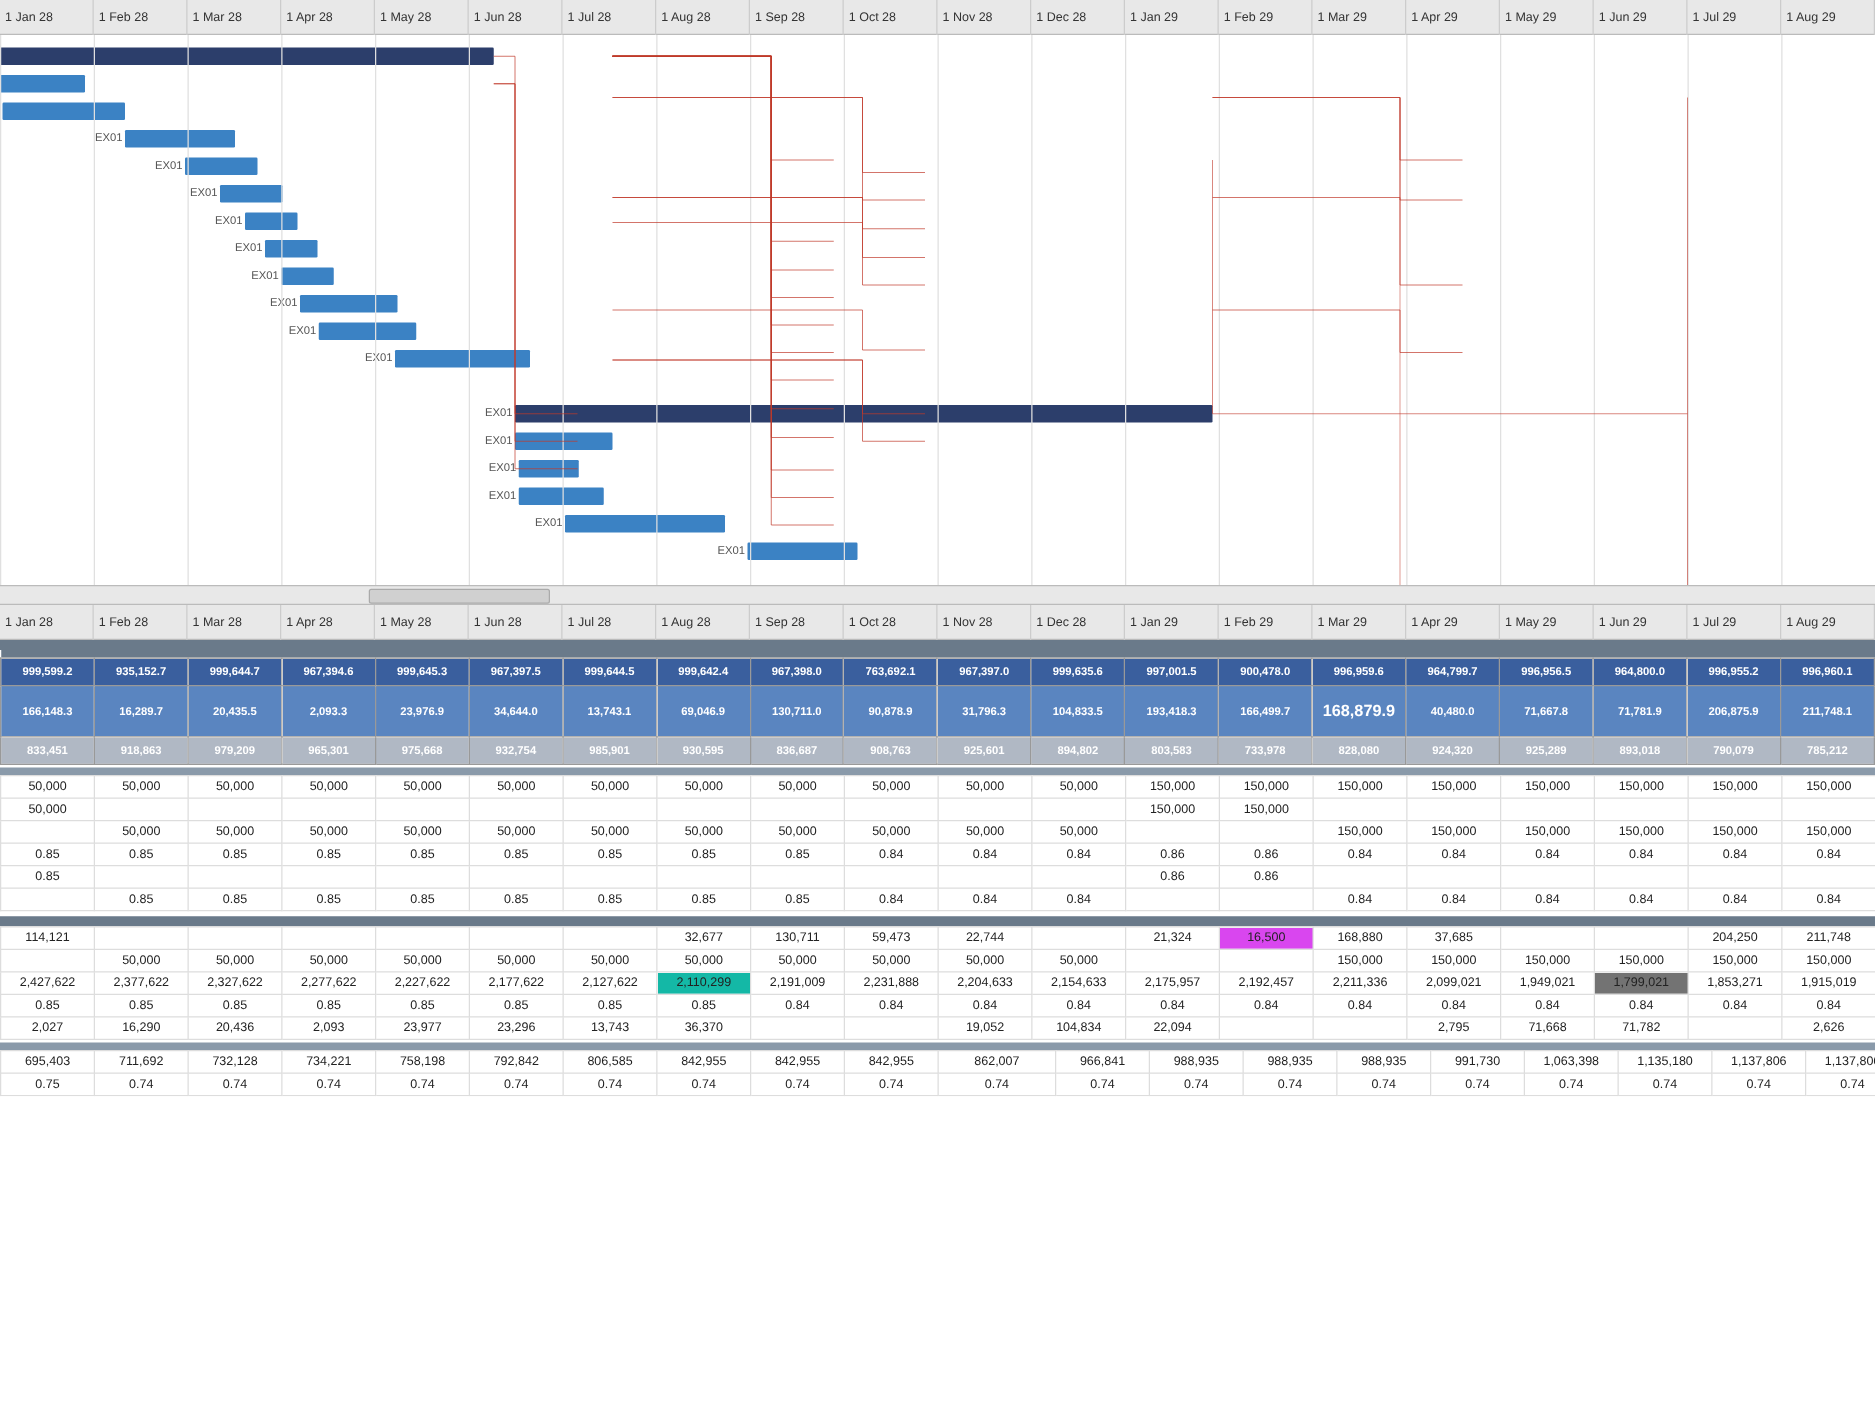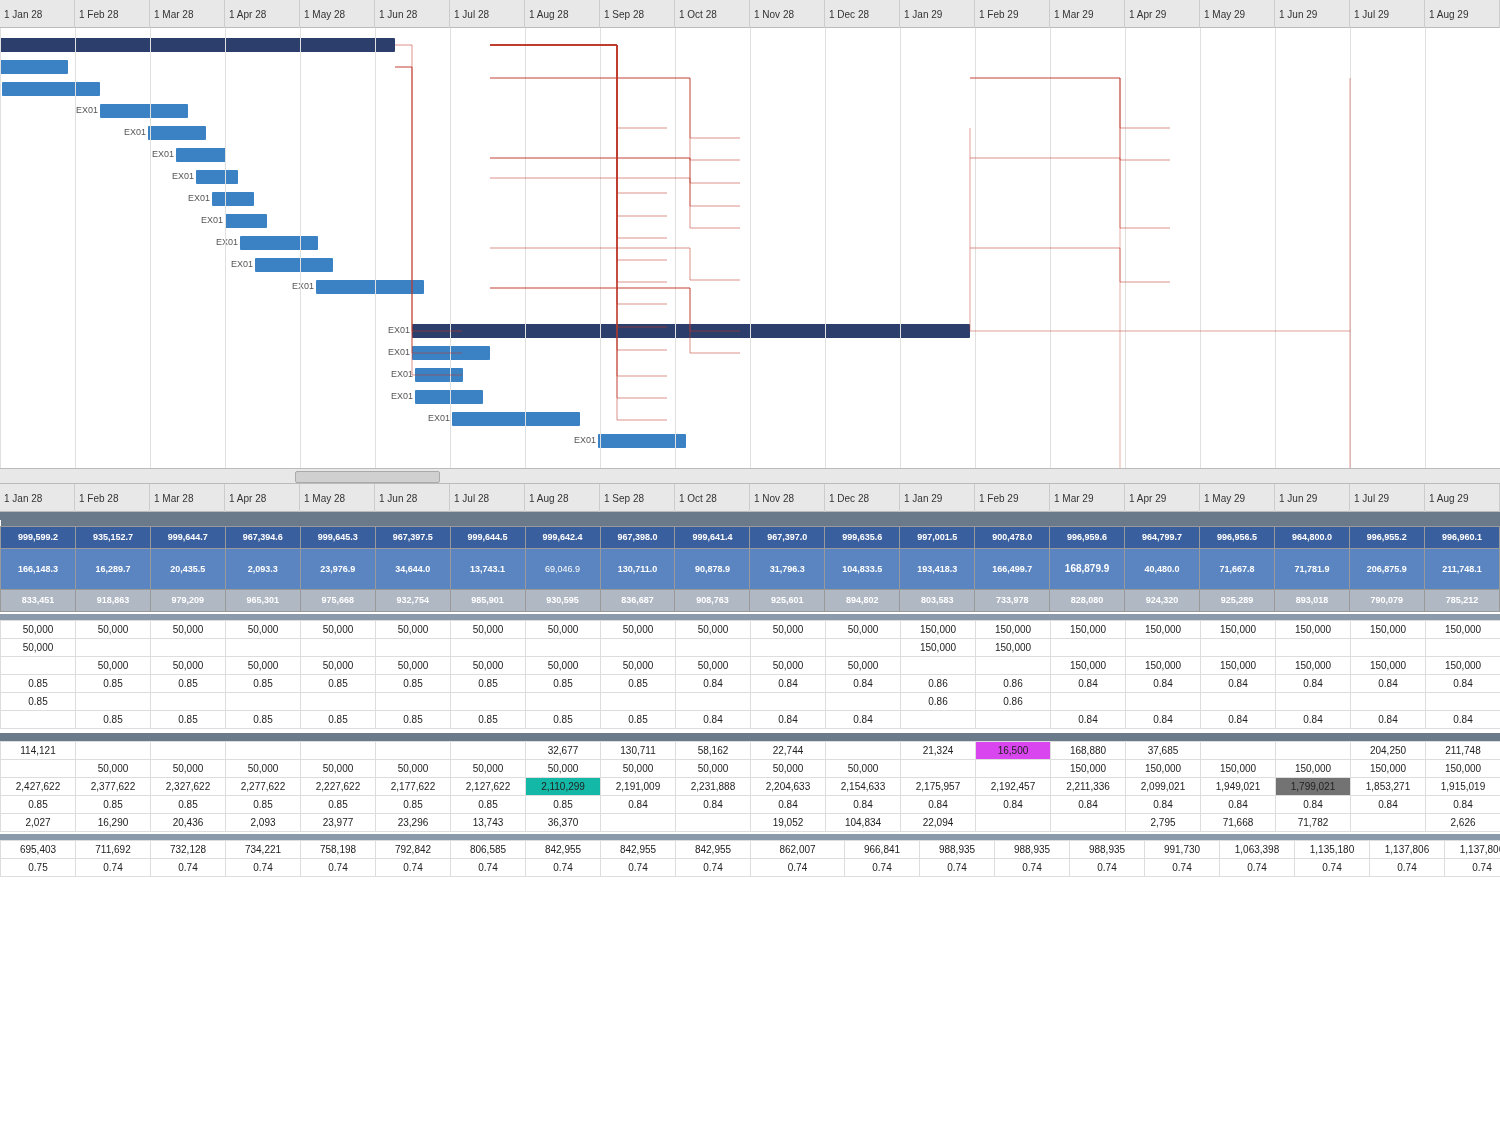--- a/index.html
+++ b/index.html
@@ -241,48 +241,48 @@
           <tr>
             <td class="cell-blue-dark" style="width:75px; height:22px; font-size:9px; font-weight:bold; padding:1px 2px;">999,599.2</td>
             <td class="cell-blue-dark" style="width:75px; height:22px; font-size:9px; font-weight:bold; padding:1px 2px;">935,152.7</td>
             <td class="cell-blue-dark" style="width:75px; height:22px; font-size:9px; font-weight:bold; padding:1px 2px;">999,644.7</td>
             <td class="cell-blue-dark" style="width:75px; height:22px; font-size:9px; font-weight:bold; padding:1px 2px;">967,394.6</td>
             <td class="cell-blue-dark" style="width:75px; height:22px; font-size:9px; font-weight:bold; padding:1px 2px;">999,645.3</td>
             <td class="cell-blue-dark" style="width:75px; height:22px; font-size:9px; font-weight:bold; padding:1px 2px;">967,397.5</td>
             <td class="cell-blue-dark" style="width:75px; height:22px; font-size:9px; font-weight:bold; padding:1px 2px;">999,644.5</td>
             <td class="cell-blue-dark" style="width:75px; height:22px; font-size:9px; font-weight:bold; padding:1px 2px;">999,642.4</td>
             <td class="cell-blue-dark" style="width:75px; height:22px; font-size:9px; font-weight:bold; padding:1px 2px;">967,398.0</td>
-            <td class="cell-blue-dark" style="width:75px; height:22px; font-size:9px; font-weight:bold; padding:1px 2px;">999,641.4</td>
+            <td class="cell-blue-dark" style="width:75px; height:22px; font-size:9px; font-weight:bold; padding:1px 2px;">763,692.1</td>
             <td class="cell-blue-dark" style="width:75px; height:22px; font-size:9px; font-weight:bold; padding:1px 2px;">967,397.0</td>
             <td class="cell-blue-dark" style="width:75px; height:22px; font-size:9px; font-weight:bold; padding:1px 2px;">999,635.6</td>
             <td class="cell-blue-dark" style="width:75px; height:22px; font-size:9px; font-weight:bold; padding:1px 2px;">997,001.5</td>
             <td class="cell-blue-dark" style="width:75px; height:22px; font-size:9px; font-weight:bold; padding:1px 2px;">900,478.0</td>
             <td class="cell-blue-dark" style="width:75px; height:22px; font-size:9px; font-weight:bold; padding:1px 2px;">996,959.6</td>
             <td class="cell-blue-dark" style="width:75px; height:22px; font-size:9px; font-weight:bold; padding:1px 2px;">964,799.7</td>
             <td class="cell-blue-dark" style="width:75px; height:22px; font-size:9px; font-weight:bold; padding:1px 2px;">996,956.5</td>
             <td class="cell-blue-dark" style="width:75px; height:22px; font-size:9px; font-weight:bold; padding:1px 2px;">964,800.0</td>
             <td class="cell-blue-dark" style="width:75px; height:22px; font-size:9px; font-weight:bold; padding:1px 2px;">996,955.2</td>
             <td class="cell-blue-dark" style="width:75px; height:22px; font-size:9px; font-weight:bold; padding:1px 2px;">996,960.1</td>
           </tr>
           <tr>
             <td class="cell-blue-mid" style="width:75px; height:22px; font-size:9px; font-weight:bold; padding:1px 2px;">166,148.3</td>
             <td class="cell-blue-mid" style="width:75px; height:22px; font-size:9px; font-weight:bold; padding:1px 2px;">16,289.7</td>
             <td class="cell-blue-mid" style="width:75px; height:22px; font-size:9px; font-weight:bold; padding:1px 2px;">20,435.5</td>
             <td class="cell-blue-mid" style="width:75px; height:22px; font-size:9px; font-weight:bold; padding:1px 2px;">2,093.3</td>
             <td class="cell-blue-mid" style="width:75px; height:22px; font-size:9px; font-weight:bold; padding:1px 2px;">23,976.9</td>
             <td class="cell-blue-mid" style="width:75px; height:22px; font-size:9px; font-weight:bold; padding:1px 2px;">34,644.0</td>
             <td class="cell-blue-mid" style="width:75px; height:22px; font-size:9px; font-weight:bold; padding:1px 2px;">13,743.1</td>
-            <td class="cell-blue-mid" style="width:75px; height:36px; font-size:9px; font-weight:normal; padding:15px 2px;">69,046.9</td>
+            <td class="cell-blue-mid" style="width:75px; height:36px; font-size:9px; font-weight:bold; padding:15px 2px;">69,046.9</td>
             <td class="cell-blue-mid" style="width:75px; height:22px; font-size:9px; font-weight:bold; padding:1px 2px;">130,711.0</td>
             <td class="cell-blue-mid" style="width:75px; height:22px; font-size:9px; font-weight:bold; padding:1px 2px;">90,878.9</td>
             <td class="cell-blue-mid" style="width:75px; height:22px; font-size:9px; font-weight:bold; padding:1px 2px;">31,796.3</td>
             <td class="cell-blue-mid" style="width:75px; height:22px; font-size:9px; font-weight:bold; padding:1px 2px;">104,833.5</td>
             <td class="cell-blue-mid" style="width:75px; height:22px; font-size:9px; font-weight:bold; padding:1px 2px;">193,418.3</td>
             <td class="cell-blue-mid" style="width:75px; height:22px; font-size:9px; font-weight:bold; padding:1px 2px;">166,499.7</td>
-            <td class="cell-blue-mid" style="width:75px; height:36px; font-size:10px; font-weight:bold; padding:1px 2px;">168,879.9</td>
+            <td class="cell-blue-mid" style="width:75px; height:36px; font-size:13px; font-weight:bold; padding:1px 2px;">168,879.9</td>
             <td class="cell-blue-mid" style="width:75px; height:22px; font-size:9px; font-weight:bold; padding:1px 2px;">40,480.0</td>
             <td class="cell-blue-mid" style="width:75px; height:22px; font-size:9px; font-weight:bold; padding:1px 2px;">71,667.8</td>
             <td class="cell-blue-mid" style="width:75px; height:22px; font-size:9px; font-weight:bold; padding:1px 2px;">71,781.9</td>
             <td class="cell-blue-mid" style="width:75px; height:22px; font-size:9px; font-weight:bold; padding:1px 2px;">206,875.9</td>
             <td class="cell-blue-mid" style="width:75px; height:22px; font-size:9px; font-weight:bold; padding:1px 2px;">211,748.1</td>
           </tr>
           <tr>
             <td class="cell-gray" style="width:75px; height:22px; font-size:9px; font-weight:bold; padding:1px 2px;">833,451</td>
             <td class="cell-gray" style="width:75px; height:22px; font-size:9px; font-weight:bold; padding:1px 2px;">918,863</td>
             <td class="cell-gray" style="width:75px; height:22px; font-size:9px; font-weight:bold; padding:1px 2px;">979,209</td>
@@ -457,21 +457,21 @@
           <tr>
             <td style="width:75px; height:18px; font-size:10px; background:#fff; color:#222; border:1px solid #ddd;">114,121</td>
             <td style="width:75px; height:18px; font-size:10px; background:#fff; color:#222; border:1px solid #ddd;"></td>
             <td style="width:75px; height:18px; font-size:10px; background:#fff; color:#222; border:1px solid #ddd;"></td>
             <td style="width:75px; height:18px; font-size:10px; background:#fff; color:#222; border:1px solid #ddd;"></td>
             <td style="width:75px; height:18px; font-size:10px; background:#fff; color:#222; border:1px solid #ddd;"></td>
             <td style="width:75px; height:18px; font-size:10px; background:#fff; color:#222; border:1px solid #ddd;"></td>
             <td style="width:75px; height:18px; font-size:10px; background:#fff; color:#222; border:1px solid #ddd;"></td>
             <td style="width:75px; height:18px; font-size:10px; background:#fff; color:#222; border:1px solid #ddd;">32,677</td>
             <td style="width:75px; height:18px; font-size:10px; background:#fff; color:#222; border:1px solid #ddd;">130,711</td>
-            <td style="width:75px; height:18px; font-size:10px; background:#fff; color:#222; border:1px solid #ddd;">58,162</td>
+            <td style="width:75px; height:18px; font-size:10px; background:#fff; color:#222; border:1px solid #ddd;">59,473</td>
             <td style="width:75px; height:18px; font-size:10px; background:#fff; color:#222; border:1px solid #ddd;">22,744</td>
             <td style="width:75px; height:18px; font-size:10px; background:#fff; color:#222; border:1px solid #ddd;"></td>
             <td style="width:75px; height:18px; font-size:10px; background:#fff; color:#222; border:1px solid #ddd;">21,324</td>
             <td style="width:75px; height:18px; font-size:10px; background:#d946ef; color:#222; border:1px solid #ddd;">16,500</td>
             <td style="width:75px; height:18px; font-size:10px; background:#fff; color:#222; border:1px solid #ddd;">168,880</td>
             <td style="width:75px; height:18px; font-size:10px; background:#fff; color:#222; border:1px solid #ddd;">37,685</td>
             <td style="width:75px; height:18px; font-size:10px; background:#fff; color:#222; border:1px solid #ddd;"></td>
             <td style="width:75px; height:18px; font-size:10px; background:#fff; color:#222; border:1px solid #ddd;"></td>
             <td style="width:75px; height:18px; font-size:10px; background:#fff; color:#222; border:1px solid #ddd;">204,250</td>
             <td style="width:75px; height:18px; font-size:10px; background:#fff; color:#222; border:1px solid #ddd;">211,748</td>

